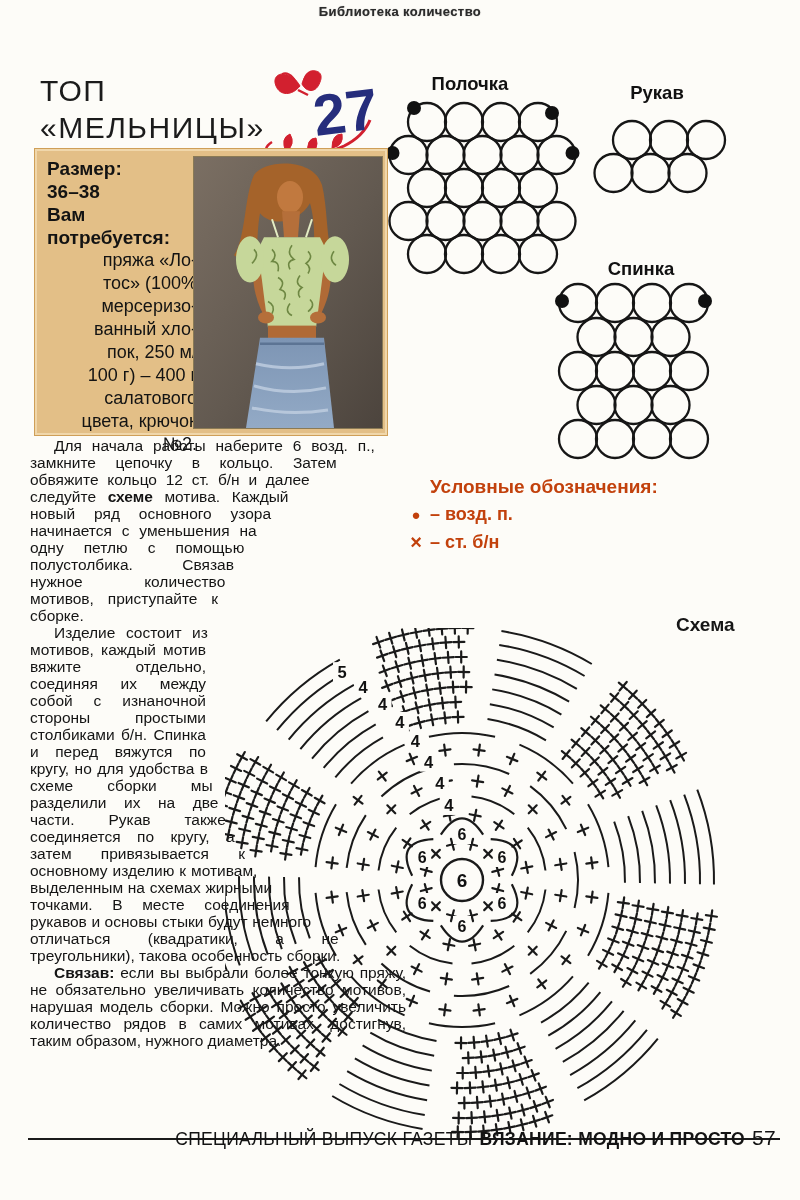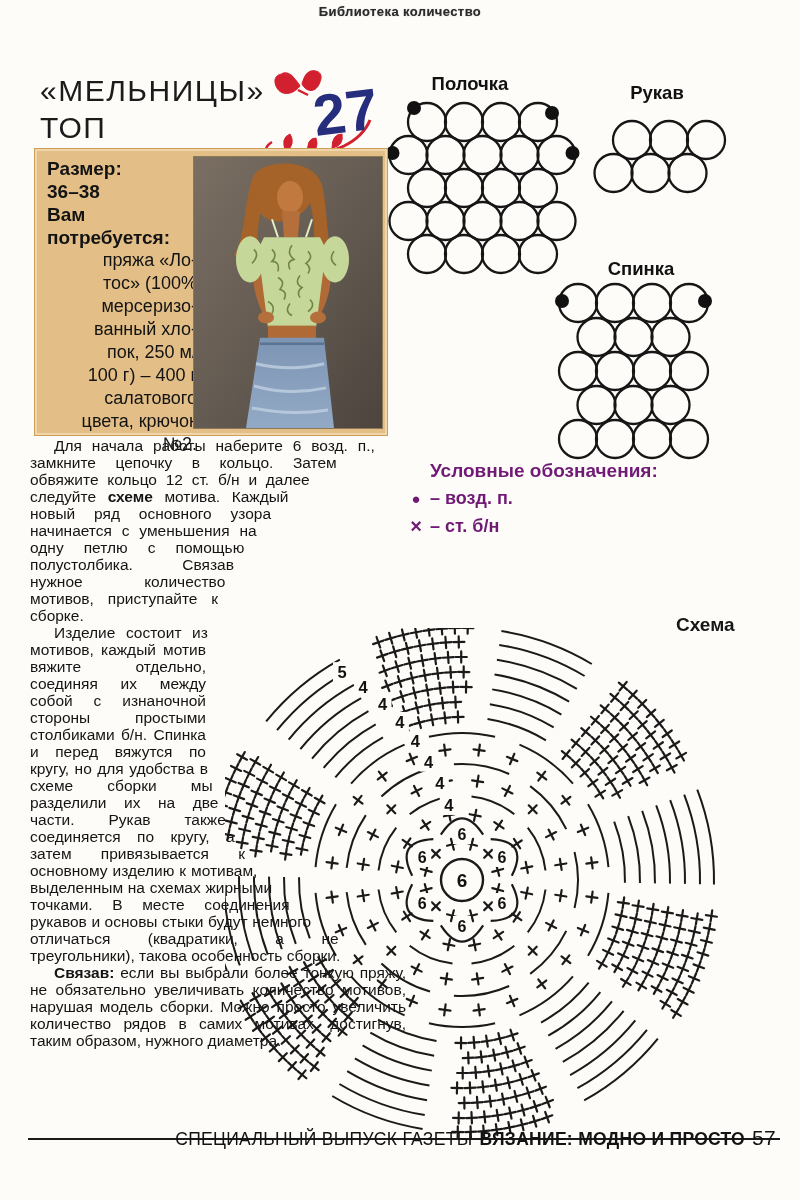--- a/index.html
+++ b/index.html
@@ -38,21 +38,21 @@
     position:absolute;left:30px;top:437px;width:376px;height:702px;overflow:hidden;
     font-size:15.5px;line-height:17px;text-align:justify;color:#141414;
   }
   .article p{margin:0;text-indent:24px;}
   .chart-spacer{
     float:right;width:200px;height:515px;margin-top:180px;
     shape-outside:circle(258px at 256px 263px);shape-margin:3px;
   }
   .diagrams{position:absolute;left:388px;top:70px;width:410px;height:400px;}
   .diagrams svg{width:100%;height:100%;}
-  .legend{position:absolute;left:402px;top:460px;width:362px;font-size:18px;font-weight:700;color:#701a75;}
+  .legend{position:absolute;left:402px;top:476px;width:362px;font-size:18px;font-weight:700;color:#c2410c;}
   .legend-title{font-size:19px;margin-left:28px;margin-bottom:4px;}
   .legend-row{display:flex;align-items:flex-start;margin-top:5px;line-height:23px;}
   .legend-sym{width:28px;text-align:center;flex:0 0 28px;}
   .sym-dot{font-size:15px;}
   .sym-x{font-size:20px;}
   .sym-arc{display:inline-block;width:24px;height:13px;margin-top:8px;
     border:2.5px solid #131313;border-bottom:none;border-radius:12px 12px 0 0/13px 13px 0 0;}
   .chart-label{position:absolute;left:676px;top:614px;font-size:19px;font-weight:700;}
   .motif-chart{position:absolute;left:225px;top:628px;width:565px;height:525px;}
   .motif-chart svg{width:100%;height:100%;}
@@ -66,22 +66,22 @@
   svg text{font-family:"Liberation Sans",sans-serif;}
 </style>
 </head>
 <body>
 
 <div id="page">
 
   <div class="masthead">Библиотека количество</div>
 
   <div class="page-title">
+    <div>ТОП</div>
     <div>«МЕЛЬНИЦЫ»</div>
-    <div>ТОП</div>
   </div>
 
   <svg class="ornament" viewBox="0 0 150 102">
     <g fill="var(--red)" stroke="var(--red)">
       <path d="M44,24 C34,6 14,10 20,24 C24,34 36,34 44,24 Z" stroke-width="1"></path>
       <path d="M46,22 C50,4 70,6 64,20 C60,32 50,30 46,22 Z" stroke-width="1"></path>
       <path d="M40,20 C36,12 30,10 26,12" fill="none" stroke-width="1.8"></path>
       <path d="M48,18 C50,10 56,8 60,10" fill="none" stroke-width="1.8"></path>
       <path d="M42,28 L52,33" fill="none" stroke-width="2.5"></path>
       <path d="M10,90 C30,98 62,96 88,84 C102,77 110,68 114,58" fill="none" stroke-width="3"></path>

